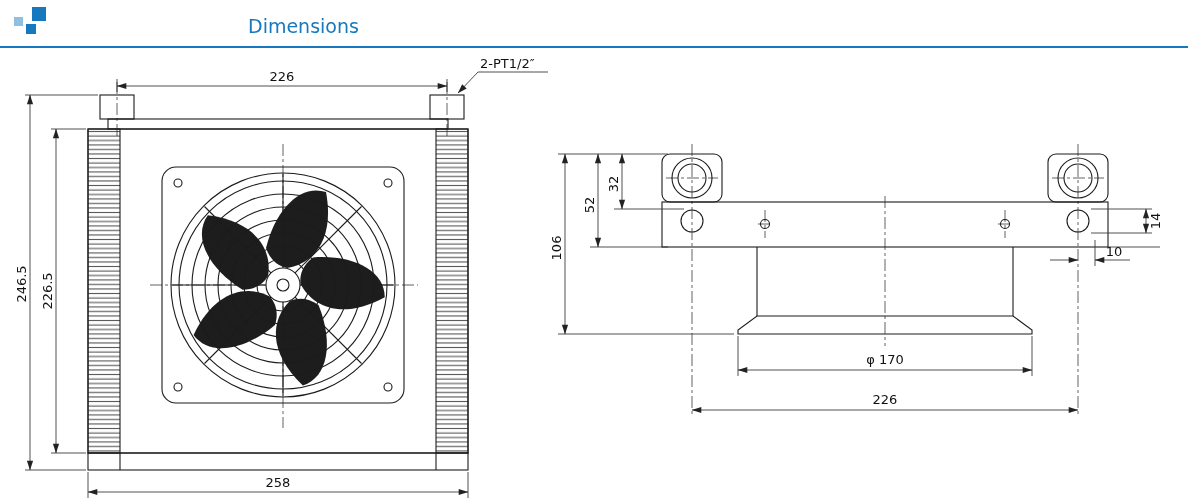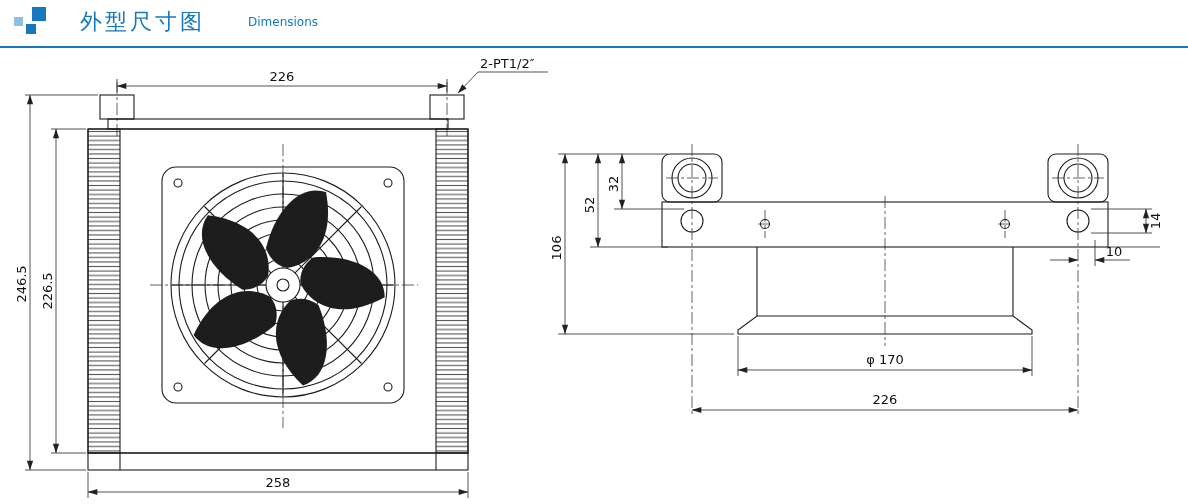--- a/index.html
+++ b/index.html
@@ -6,40 +6,39 @@
   body { width:1188px; height:504px; overflow:hidden; font-family:"DejaVu Sans", sans-serif; }
 
   
   .header { position:relative; width:1188px; height:46px; border-bottom:2px solid #1678be; background:#fff; }
   .logo { position:absolute; left:8px; top:2px; width:52px; height:40px; }
   .sq { position:absolute; display:block; }
   .s1 { left:24px; top:5px;  width:14px; height:14px; background:#1678be; }
   .s2 { left:6px;  top:15px; width:9px;  height:9px;  background:#8fc0e2; }
   .s3 { left:18px; top:22px; width:10px; height:10px; background:#1678be; }
   .title    { position:absolute; left:80px;  top:7px;  font-size:22px; color:#1678be; letter-spacing:3px; white-space:nowrap; }
-  .subtitle { position:absolute; left:248px; top:15px; font-size:12px; color:#1678be; white-space:nowrap; }
+  .subtitle { position:absolute; left:248px; top:15px; font-size:19px; color:#1678be; white-space:nowrap; }
 
   
   svg.drawing { display:block; }
   .ol  { stroke:#1c1c1c; stroke-width:1.1; fill:none; stroke-linejoin:miter; }
   .dim { stroke:#333; stroke-width:0.85; fill:none; }
   .cl  { stroke:#3a3a3a; stroke-width:0.8; fill:none; stroke-dasharray:12 3 3 3; }
   text.t  { font:13px "DejaVu Sans", sans-serif; fill:#111; stroke:none; text-anchor:middle; }
   text.tl { text-anchor:start; }
 </style>
 </head>
 <body>
 
 <div class="header">
   <div class="logo">
     <span class="sq s1"></span>
     <span class="sq s2"></span>
     <span class="sq s3"></span>
   </div>
-  <span class="title">外型尺寸图</span>
   <span class="subtitle">Dimensions</span>
 </div>
 
 <svg class="drawing" width="1188" height="456" viewBox="0 0 1188 456" xmlns="http://www.w3.org/2000/svg">
   <defs>
     <marker id="arw" viewBox="0 0 10 8" markerWidth="11" markerHeight="8" refX="9.3" refY="4" orient="auto-start-reverse" markerUnits="userSpaceOnUse">
       <path d="M0,0.9 L9.5,4 L0,7.1 Z" fill="#222"></path>
     </marker>
     <pattern id="finp" width="34" height="13.5" patternUnits="userSpaceOnUse">
       <path d="M0,2.5 H34 M0,7 H34 M0,11.5 H34" stroke="#2b2b2b" stroke-width="0.9" fill="none"></path>

